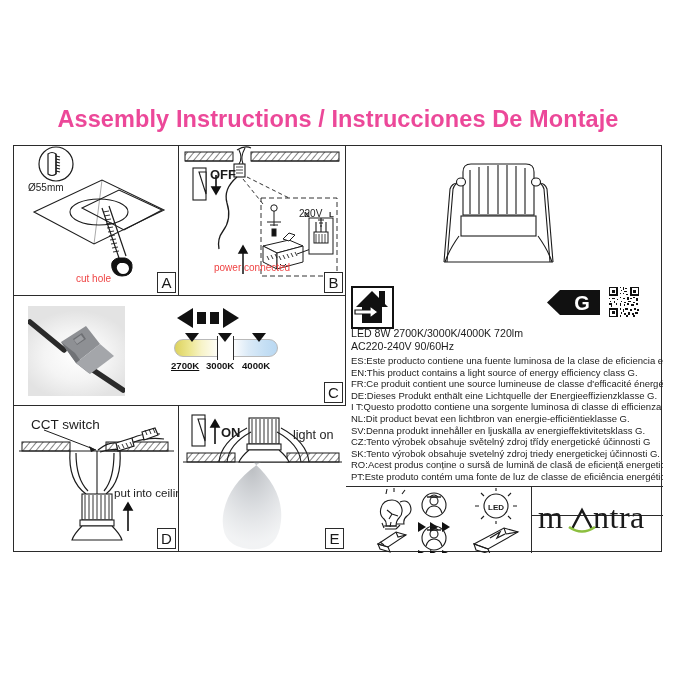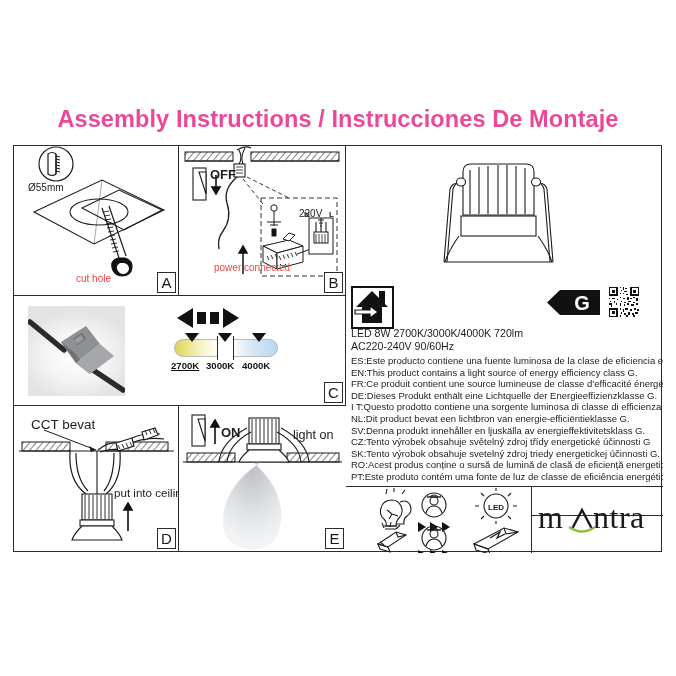--- a/index.html
+++ b/index.html
@@ -566,21 +566,21 @@
                    M83 89 L83 113 M87 89 L87 113 M91 89 L91 113 M95 89 L95 113" stroke-width="0.9"></path>
           <rect x="66" y="114" width="34" height="6" fill="#fff"></rect>
           <path d="M68 120 q-8 8 -10 14 L108 134 q-2 -6 -10 -14 Z" fill="#fff"></path>
         </g>
 
         <path d="M83 45 L83 88" fill="none" stroke="#1c1c1c" stroke-width="1.1"></path>
 
         <path d="M114 125 L114 99 M110 104 L114 97 L118 104 Z" stroke="#111" stroke-width="1.6" fill="#111"></path>
       </svg>
 
-      <div class="lbl" style="left:17px; top:11px; font-size:13.5px;">CCT bevat</div>
+      <div class="lbl" style="left:17px; top:11px; font-size:13.5px;">CCT switch</div>
       <div class="lbl" style="left:100px; top:80px; font-size:11.6px;">put into ceiling</div>
       <div class="badge">D</div>
     </div>
 
     <div class="cell" style="left:165px; top:260px; width:167px; height:145px;">
 
       <svg width="167" height="145" style="position:absolute;left:0;top:0;">
         <defs>
           <pattern id="hatchE" width="5" height="5" patternTransform="rotate(40)" patternUnits="userSpaceOnUse">
             <line x1="0" y1="0" x2="0" y2="5" stroke="#1c1c1c" stroke-width="1.1"></line>

